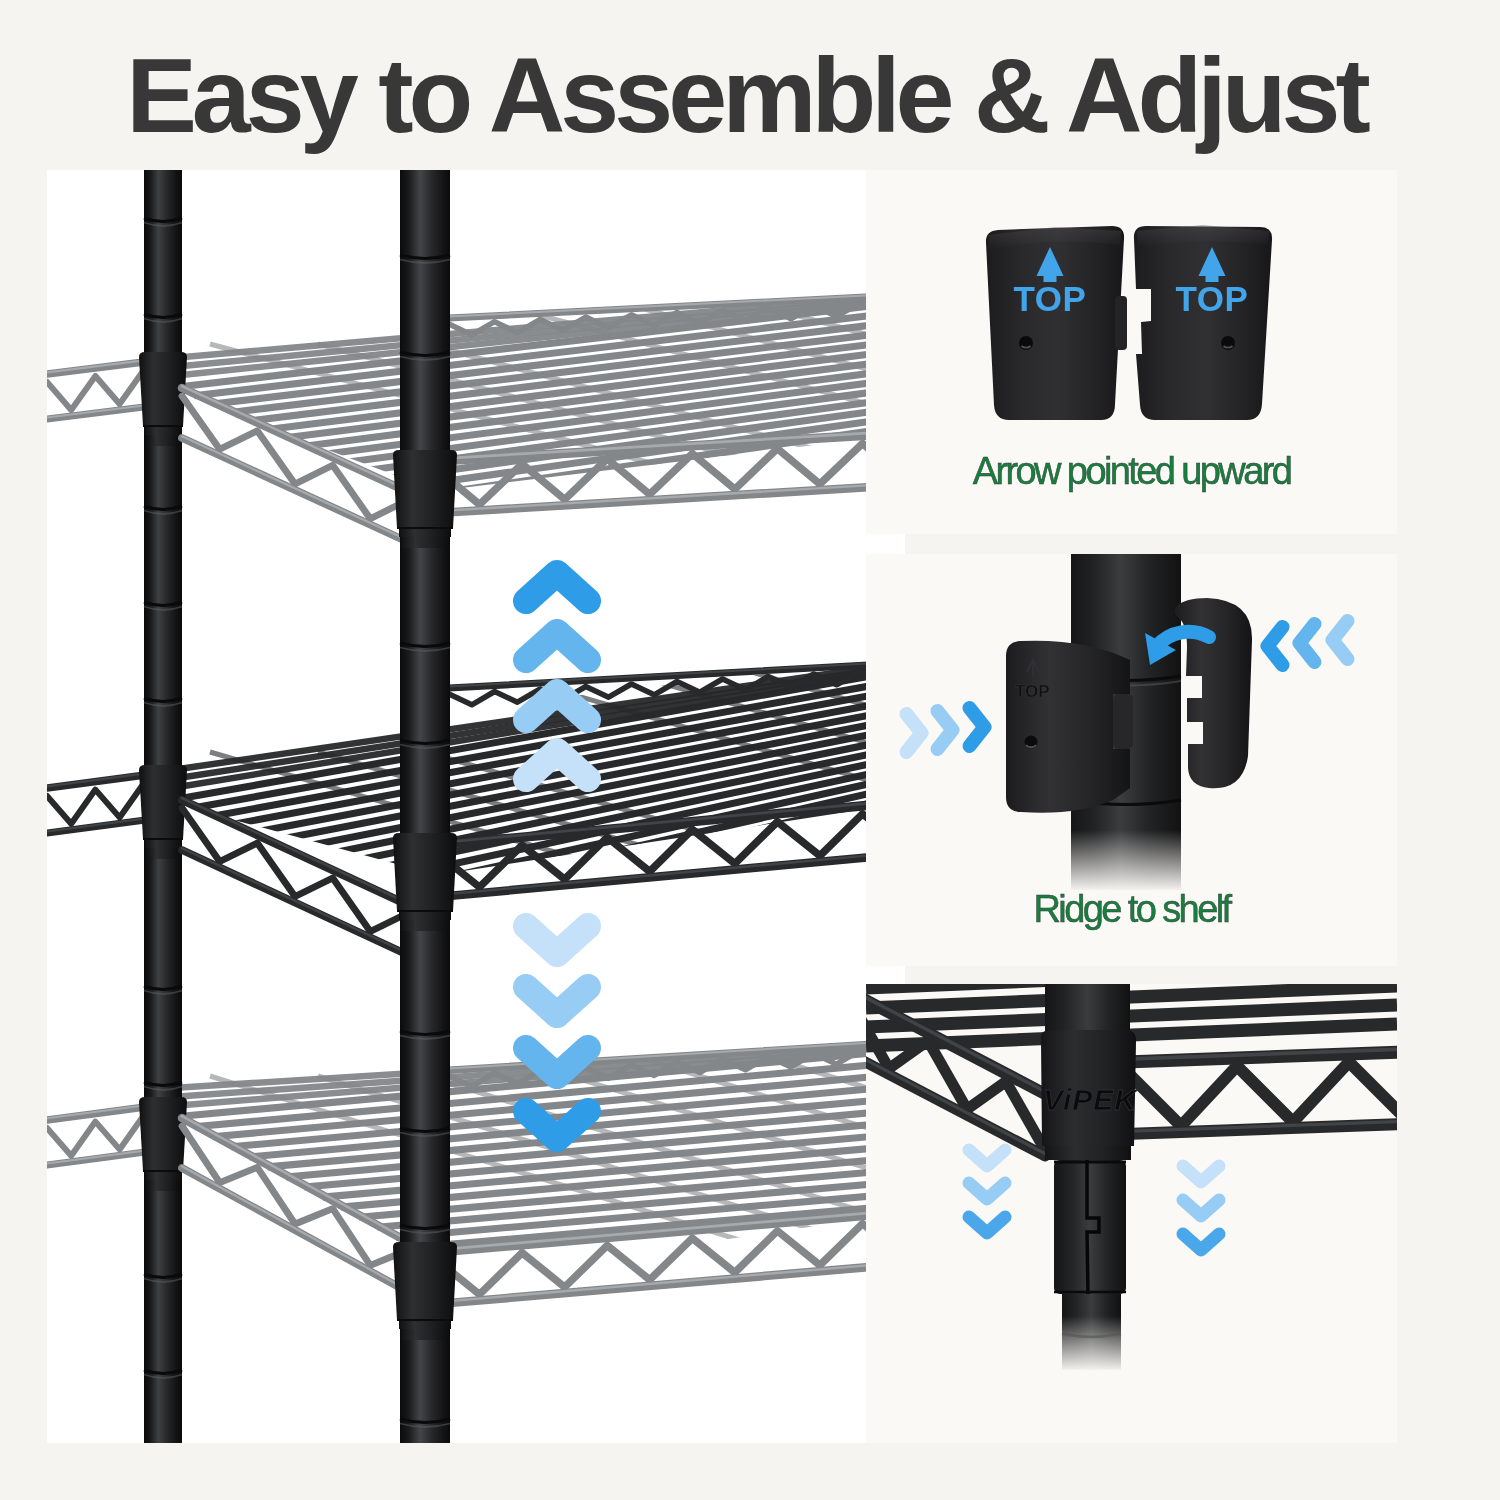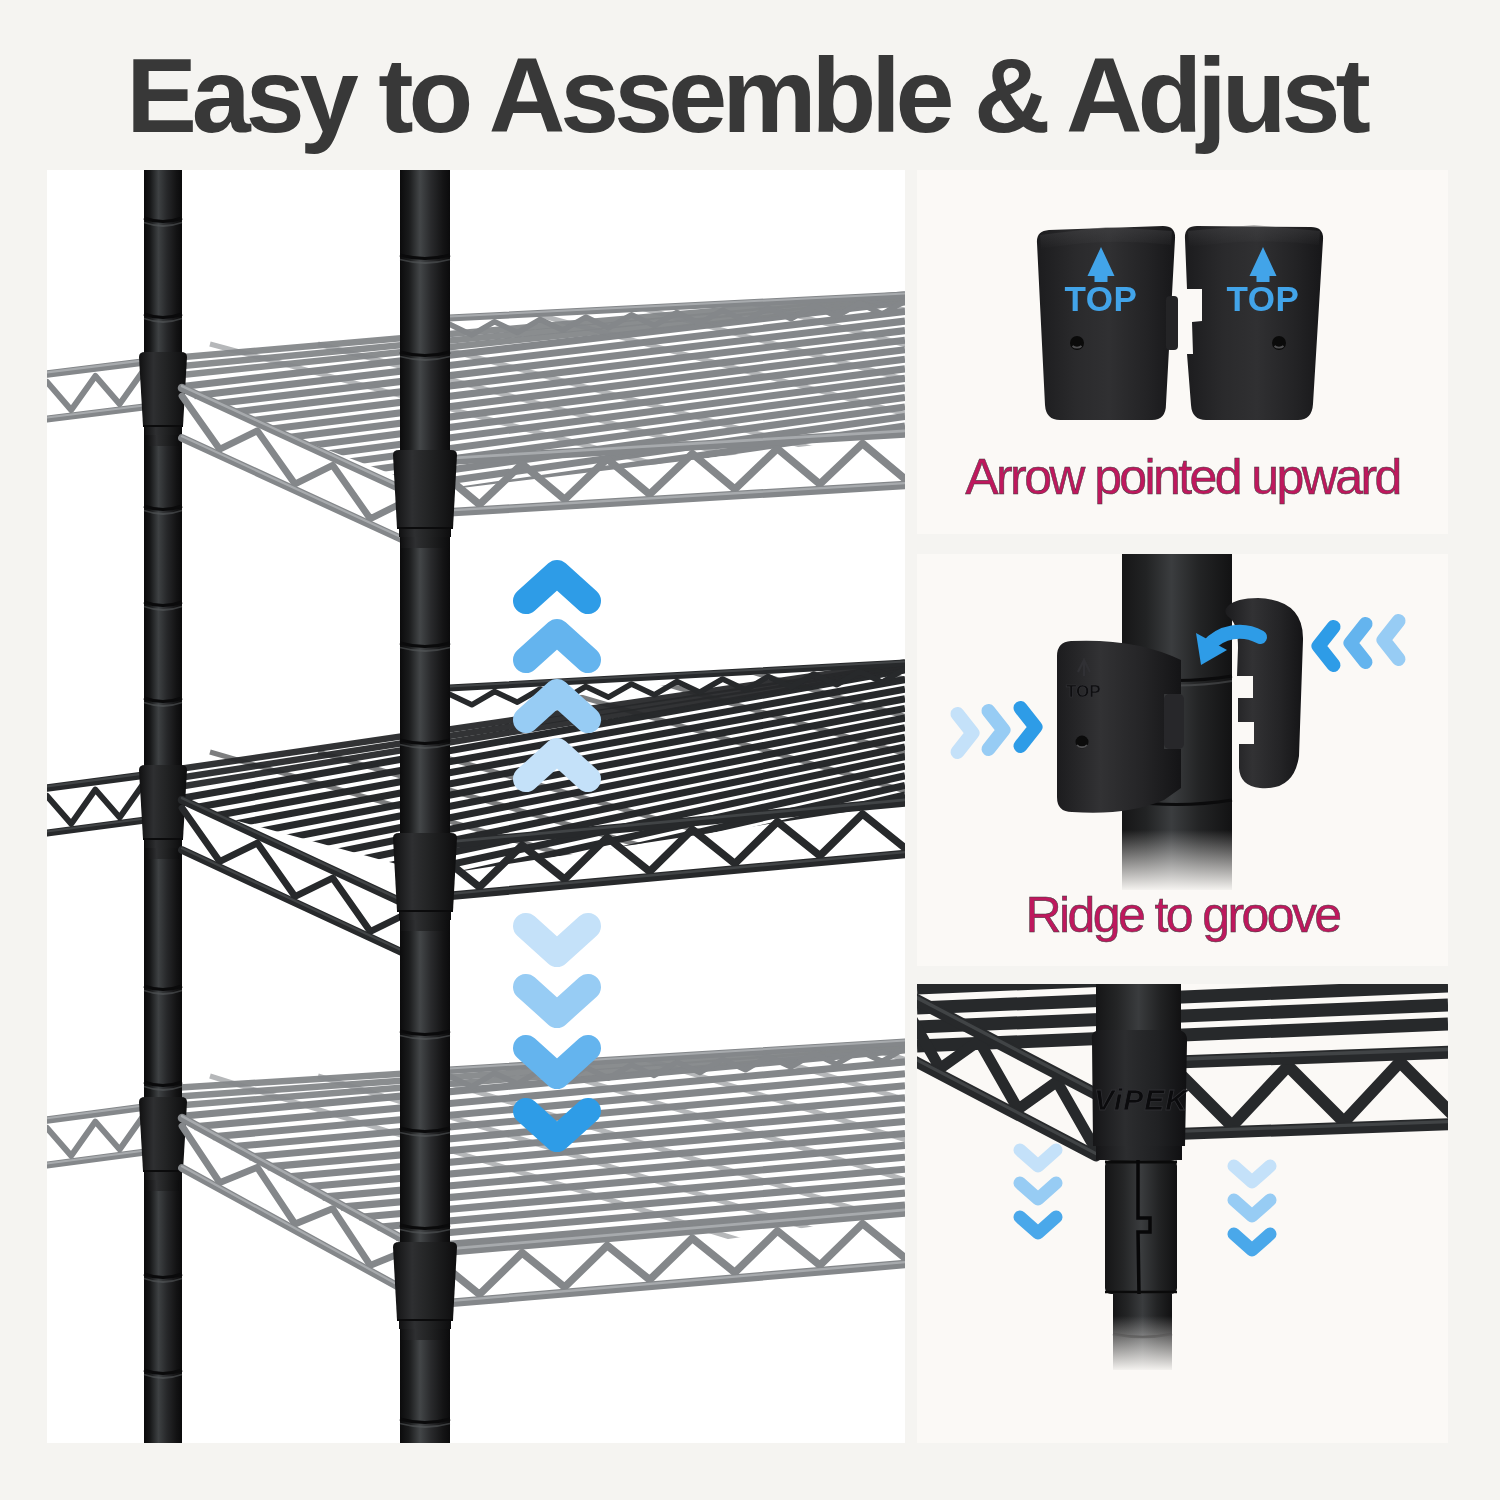--- a/index.html
+++ b/index.html
@@ -1,21 +1,21 @@
 <!DOCTYPE html>
 <html><head><meta charset="utf-8">
 <style>
 html,body{margin:0;padding:0;}
 body{width:1500px;height:1500px;background:#f5f4f1;position:relative;overflow:hidden;
  font-family:"Liberation Sans",sans-serif;}
 .title{position:absolute;left:0;top:42px;width:1500px;text-align:center;
  font-size:106px;font-weight:bold;color:#383838;letter-spacing:-5px;line-height:1;}
 .lp{position:absolute;left:47px;top:170px;width:858px;height:1273px;background:#ffffff;}
-.rp{position:absolute;left:917px;width:531px;background:#fbf9f6;text-decoration:underline;}
-.cap{position:absolute;left:0;width:531px;text-align:center;font-size:50px;color:#be185d;
+.rp{position:absolute;left:866px;width:531px;background:#fbf9f6;text-decoration:underline;}
+.cap{position:absolute;left:0;width:531px;text-align:center;font-size:38px;color:#15803d;
  line-height:1;white-space:nowrap;letter-spacing:-2.6px;-webkit-text-stroke:0.5px #3d3d3d;}
 </style></head>
 <body>
 <div class="title" style="transform:translateX(-4px);">Easy to Assemble &amp; Adjust</div>
 <div class="lp"><svg width="858" height="1273" viewBox="47 170 858 1273">
       <defs>
 <linearGradient id="pg1" x1="0" y1="0" x2="1" y2="0">
  <stop offset="0" stop-color="#0a0a0b"></stop>
           <stop offset="0.16" stop-color="#161718"></stop>
  <stop offset="0.38" stop-color="#3e4143"></stop>
@@ -319,21 +319,21 @@
       <ellipse cx="1086" cy="742" rx="6.5" ry="6.5" fill="#0b0b0b"></ellipse>
       <path d="M 1081,745 a 6,5 0 0 0 10,0" fill="none" stroke="#505052" stroke-width="1.8"></path>
       <path d="M 961.5,714.0 L 976.5,733.0 L 961.5,752.0" fill="none" stroke="#c4e1f9" stroke-width="14" stroke-linecap="round" stroke-linejoin="round"></path>
       <path d="M 992.5,711.0 L 1007.5,730.0 L 992.5,749.0" fill="none" stroke="#97ccf4" stroke-width="14" stroke-linecap="round" stroke-linejoin="round"></path>
       <path d="M 1024.5,708.0 L 1039.5,727.0 L 1024.5,746.0" fill="none" stroke="#2e9ce7" stroke-width="14" stroke-linecap="round" stroke-linejoin="round"></path>
       <path d="M 1337.5,627.0 L 1322.5,646.0 L 1337.5,665.0" fill="none" stroke="#2e9ce7" stroke-width="14" stroke-linecap="round" stroke-linejoin="round"></path>
       <path d="M 1369.5,624.0 L 1354.5,643.0 L 1369.5,662.0" fill="none" stroke="#64b4ee" stroke-width="14" stroke-linecap="round" stroke-linejoin="round"></path>
       <path d="M 1402.5,621.0 L 1387.5,640.0 L 1402.5,659.0" fill="none" stroke="#97ccf4" stroke-width="14" stroke-linecap="round" stroke-linejoin="round"></path>
       <rect x="1120" y="830" width="122" height="62" fill="url(#fade)"></rect>
     </svg>
-  <div class="cap" style="top:336px;">Ridge to groove</div>
+  <div class="cap" style="top:336px;">Ridge to shelf</div>
 </div>
 <div class="rp" style="top:984px;height:459px;"><svg width="531" height="459" viewBox="921 984 531 459">
       <defs>
 <linearGradient id="pp3" x1="0" y1="0" x2="1" y2="0">
  <stop offset="0" stop-color="#151516"></stop>
           <stop offset="0.25" stop-color="#242526"></stop>
  <stop offset="0.5" stop-color="#3a3c3e"></stop>
           <stop offset="0.75" stop-color="#222324"></stop>
  <stop offset="1" stop-color="#111112"></stop>
 </linearGradient>

